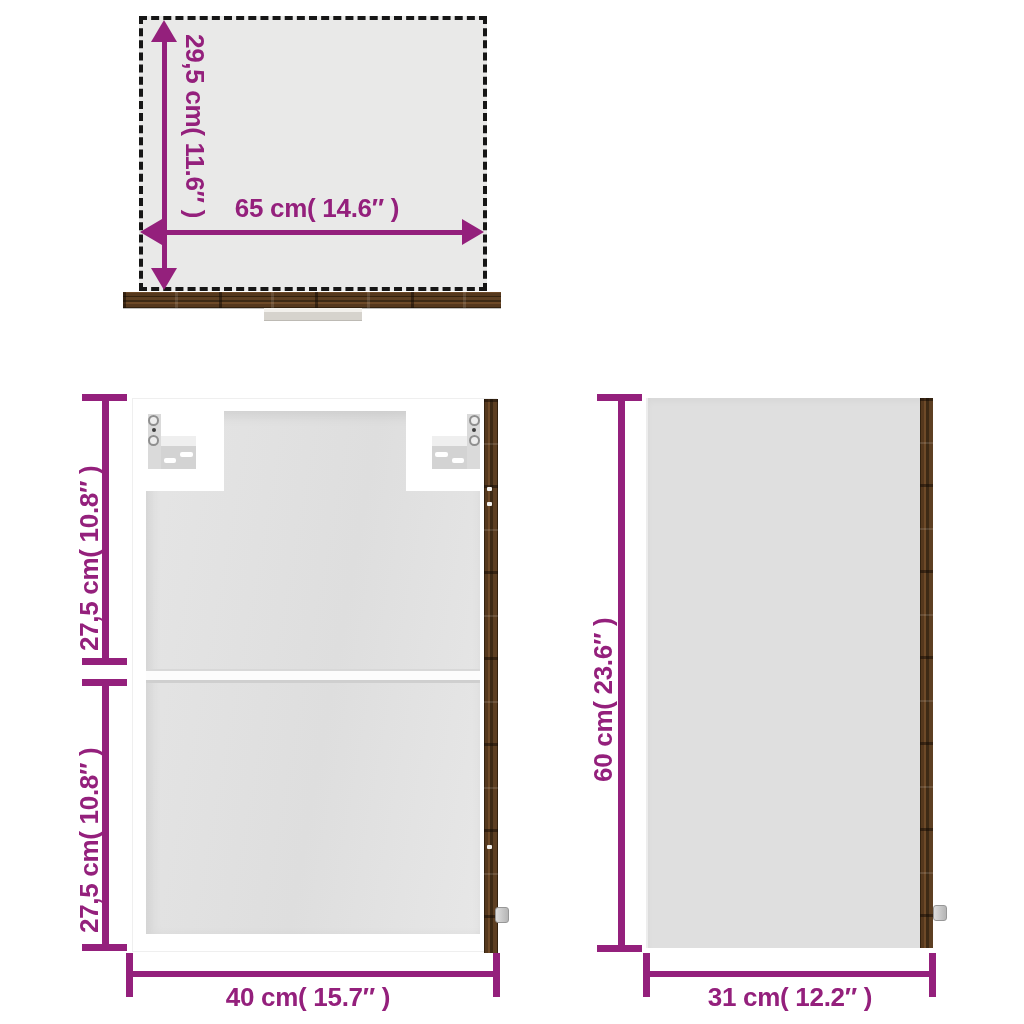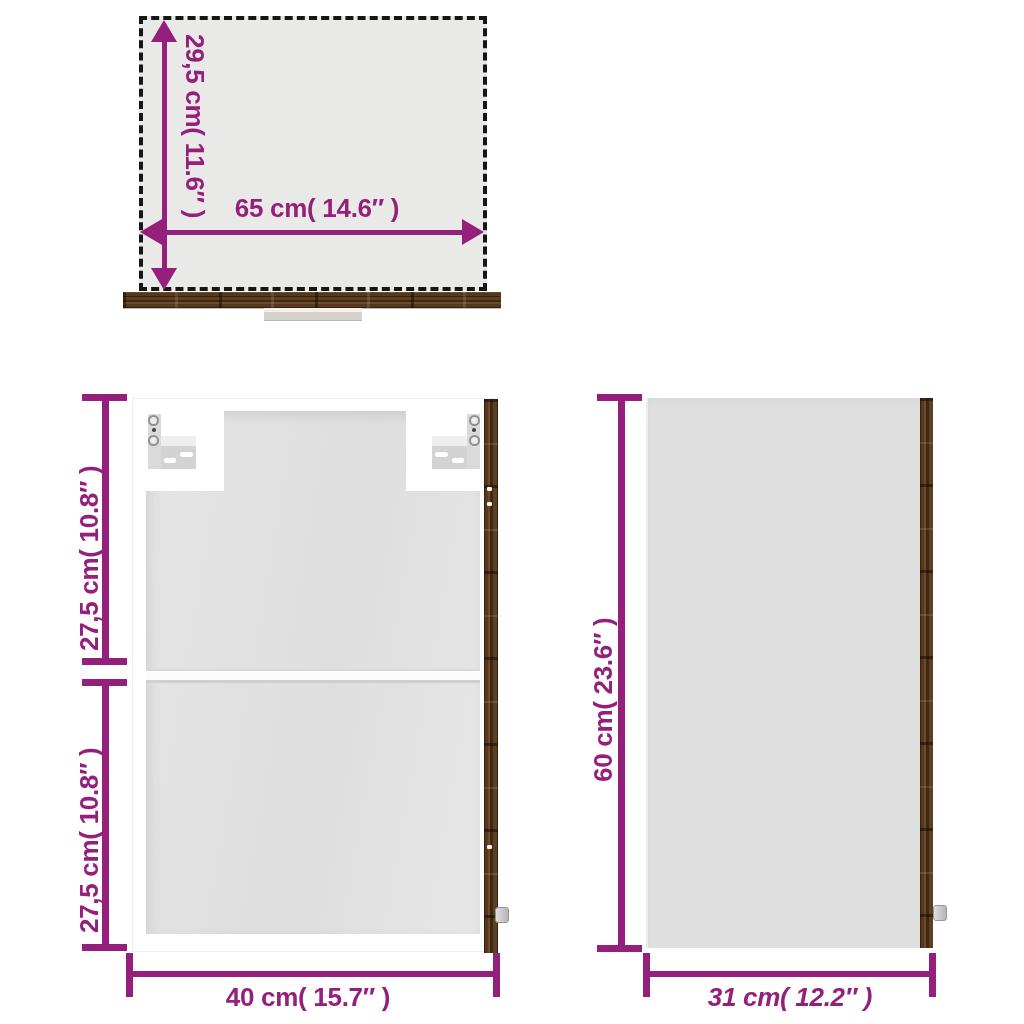--- a/index.html
+++ b/index.html
@@ -172,16 +172,16 @@
     </div>
 
     <div class="dim-line" style="left:597px;top:394px;width:45px;height:7px;"></div>
     <div class="dim-line" style="left:618px;top:397px;width:7px;height:552px;"></div>
     <div class="dim-line" style="left:597px;top:945px;width:45px;height:7px;"></div>
     <div class="dim-label rot-ccw" style="left:589px;top:782px;">60 cm( 23.6″ )</div>
 
     <div class="dim-line" style="left:643px;top:953px;width:7px;height:44px;"></div>
     <div class="dim-line" style="left:647px;top:971px;width:285px;height:6px;"></div>
     <div class="dim-line" style="left:929px;top:953px;width:7px;height:44px;"></div>
-    <div class="dim-label center-x" style="left:790px;top:983px;font-style:italic;">31 cm( 12.2″ )</div>
+    <div class="dim-label center-x" style="left:790px;top:983px;">31 cm( 12.2″ )</div>
   </div>
 
 </div>
 
 </body></html>

